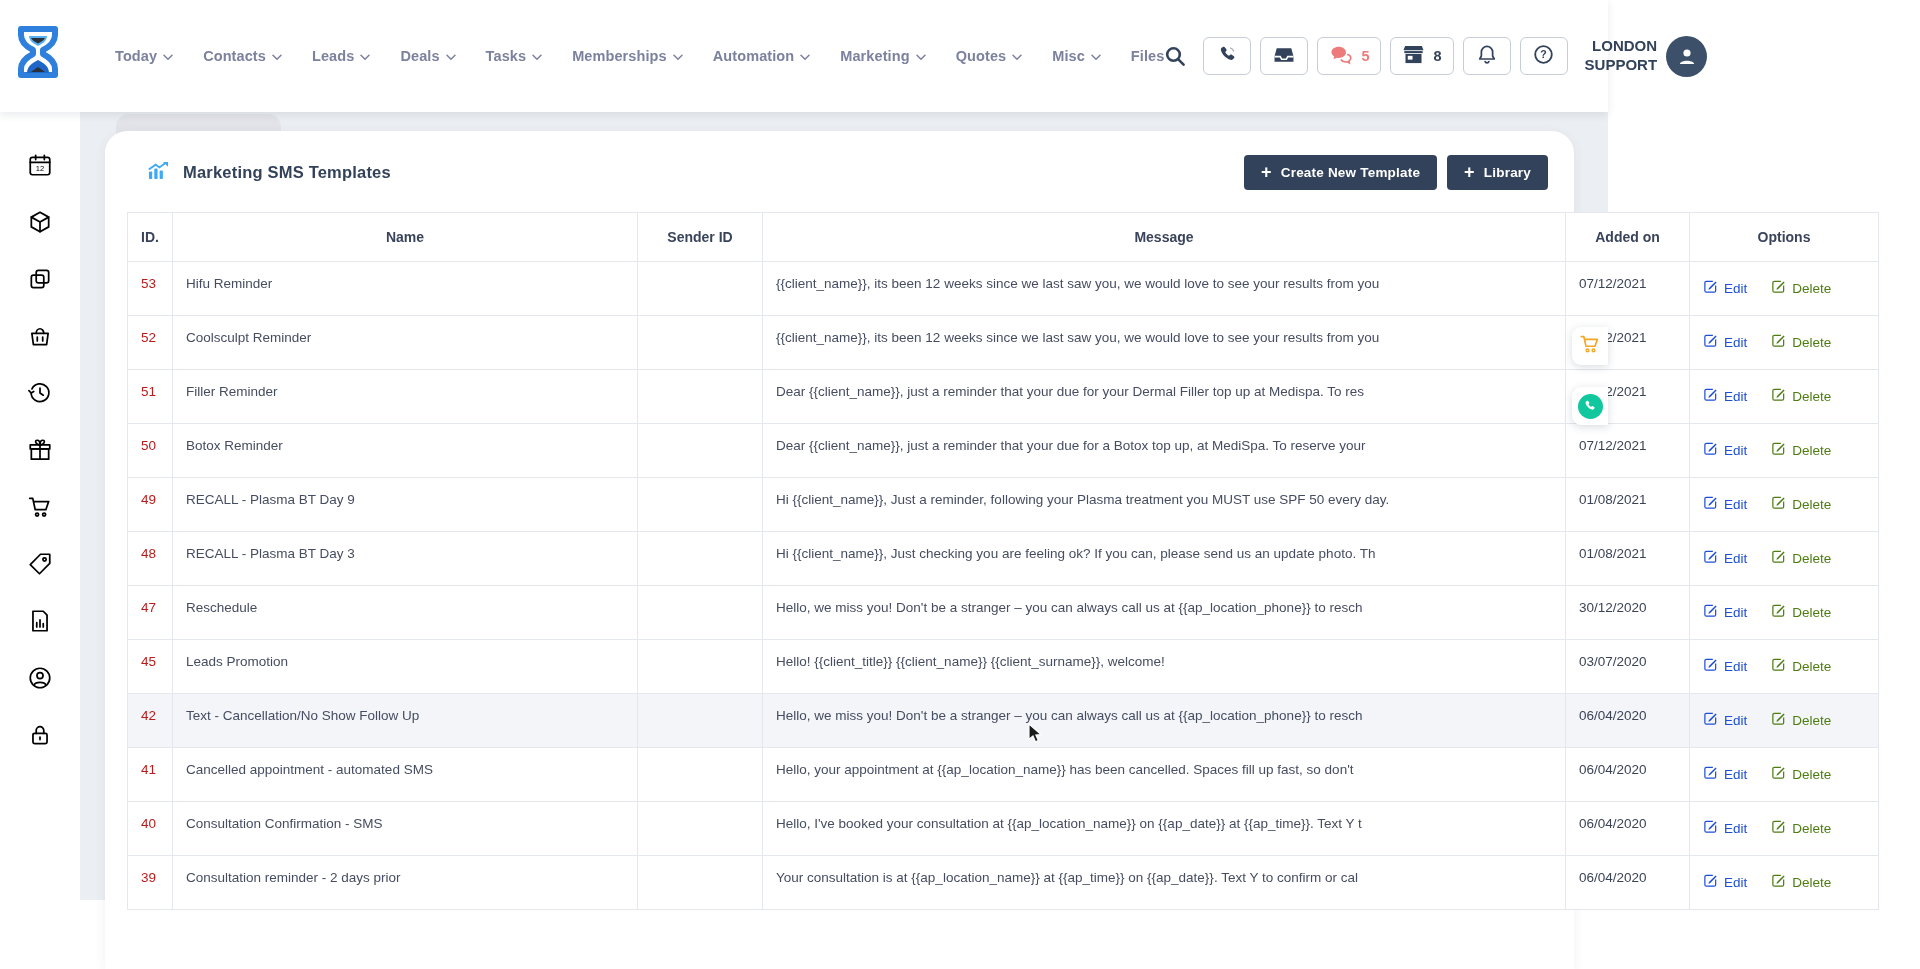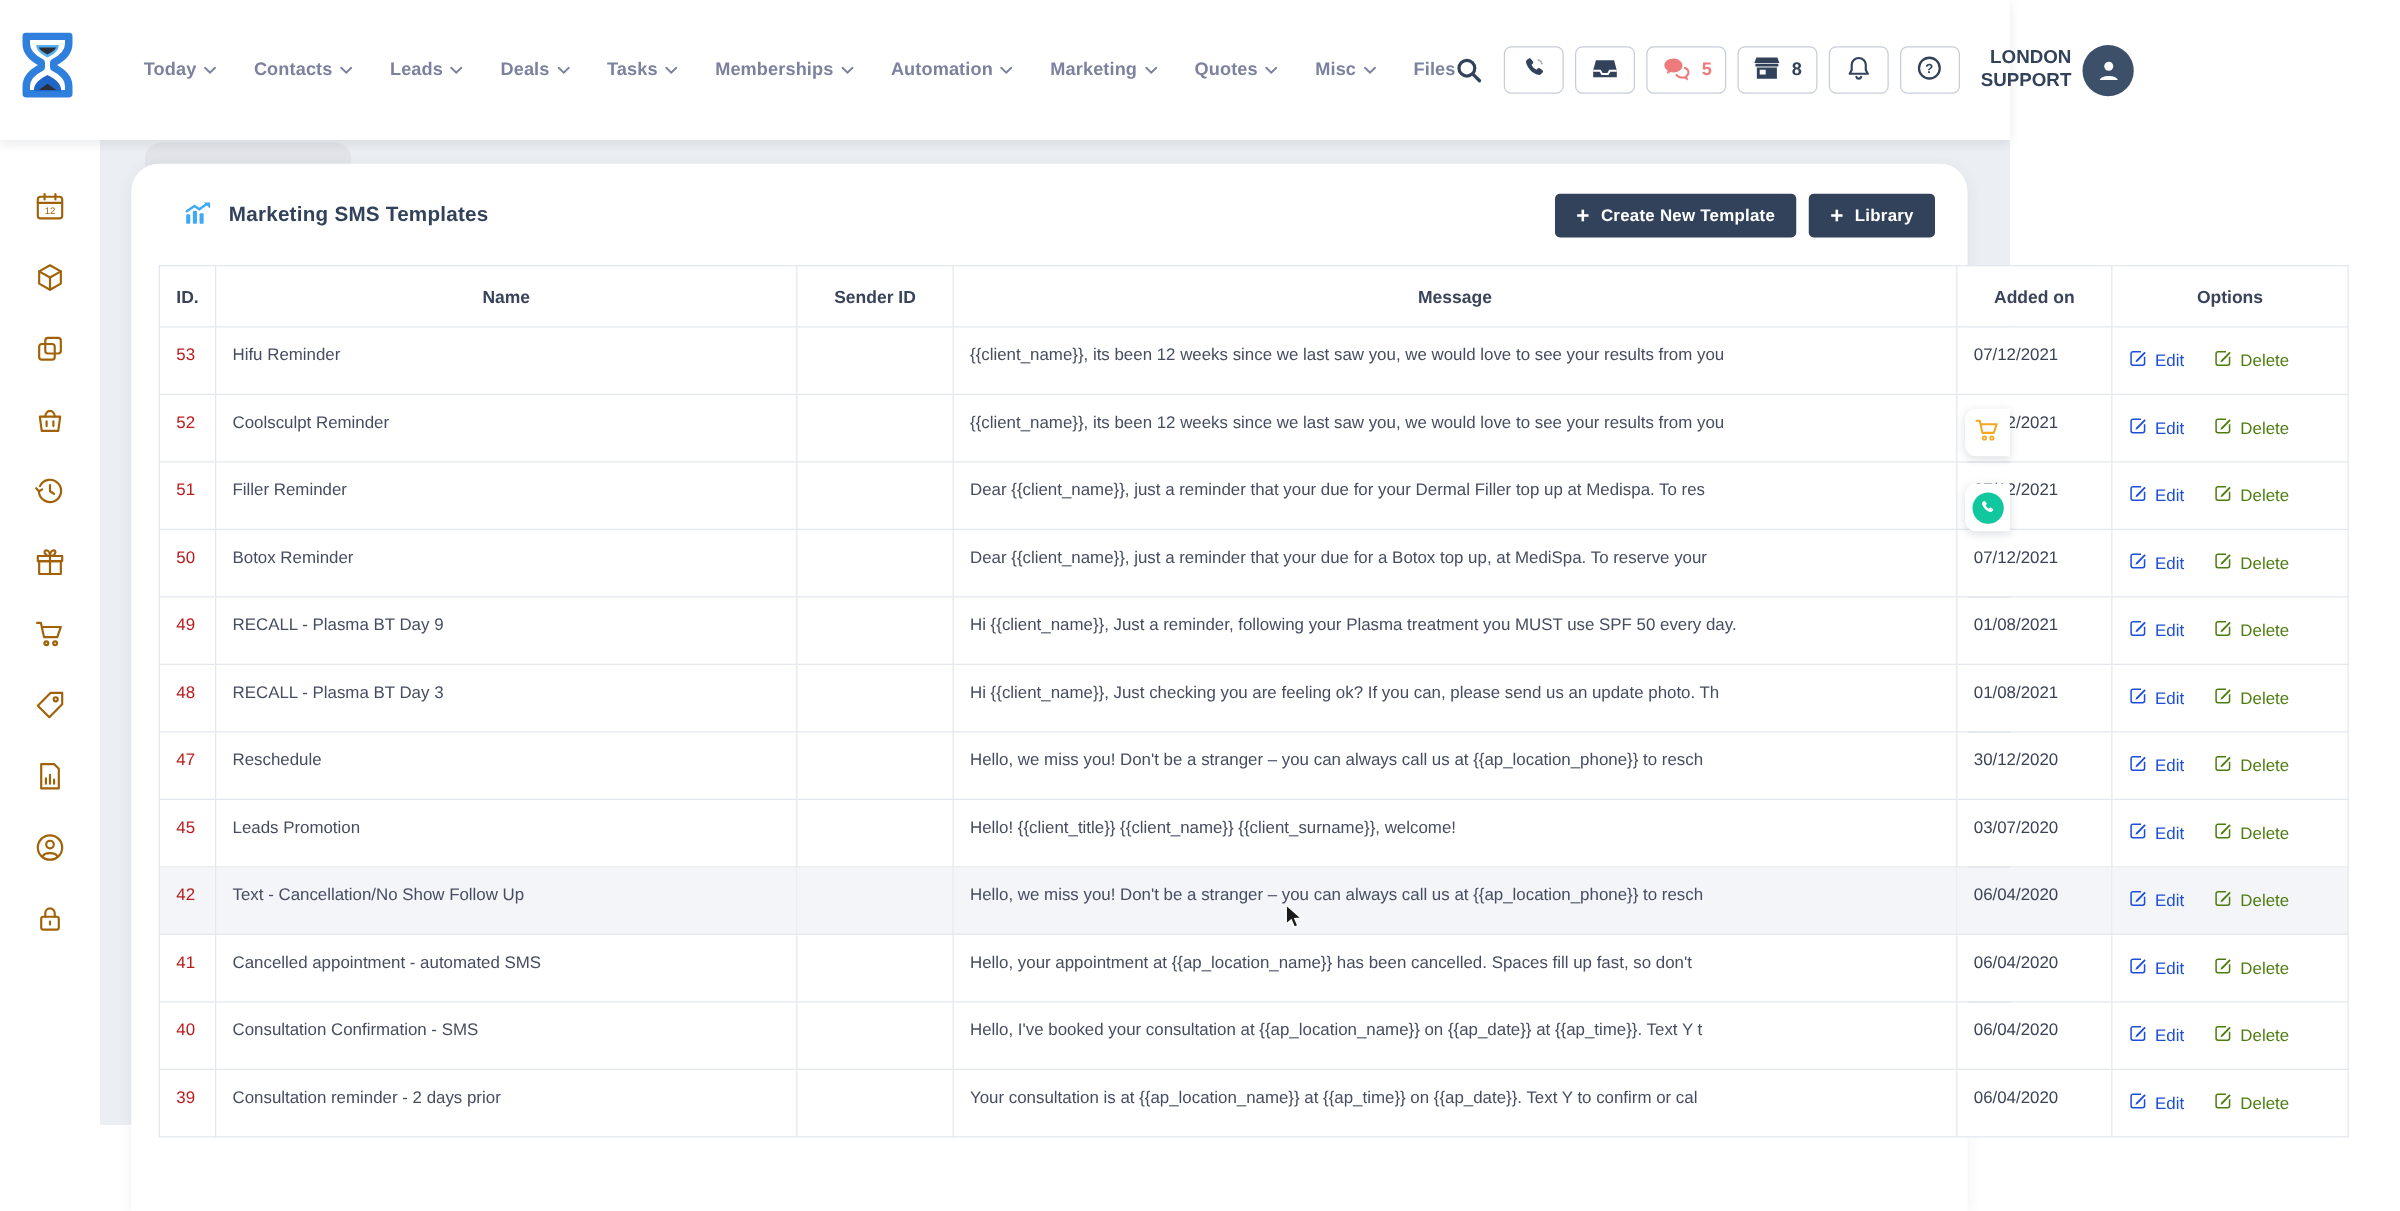--- a/index.html
+++ b/index.html
@@ -23,21 +23,21 @@
   .badge-navy { color:#33425b; font-size:14.5px; font-weight:bold; }
   .account { display:flex; align-items:center; gap:9px; margin-left:8px; cursor:pointer; }
   .account-name { display:flex; flex-direction:column; align-items:flex-end; text-align:right;
     color:#33425b; font-size:15px; font-weight:bold; line-height:1.25; }
   .avatar { width:41px; height:41px; border-radius:50%; background:#3d5069;
     display:flex; align-items:center; justify-content:center; }
 
   
   .sidebar { position:absolute; top:112px; left:0; bottom:0; width:80px; background:#fff; z-index:5;
     display:flex; flex-direction:column; align-items:center; padding-top:42px; gap:31px; }
-  .sidebar-item { width:26px; height:26px; color:#a16207; cursor:pointer; display:flex;
+  .sidebar-item { width:26px; height:26px; color:#000000; cursor:pointer; display:flex;
     align-items:center; justify-content:center; }
 
   
   .main { position:absolute; top:112px; left:80px; right:0; bottom:0;
     background:linear-gradient(to bottom,#ebeef2 0,#ebeef2 788px,#ffffff 788px); }
   .card-tab { position:absolute; left:36px; top:2px; width:165px; height:28px;
     background:#e2e4e9; border-radius:13px 13px 0 0; z-index:0; }
   .card { position:absolute; top:19px; left:25px; right:34px; bottom:0; background:#fff;
     border-radius:22px 22px 0 0; box-shadow:0 2px 12px rgba(50,60,85,.07); z-index:1; }
   .card-header { display:flex; align-items:center; padding:24px 26px 22px 42px; }

